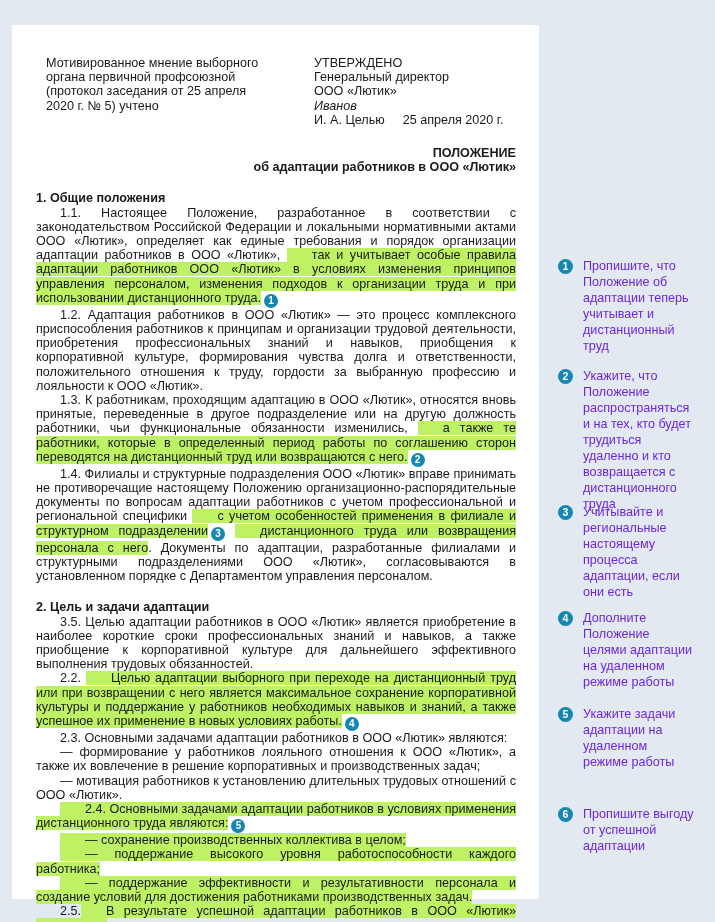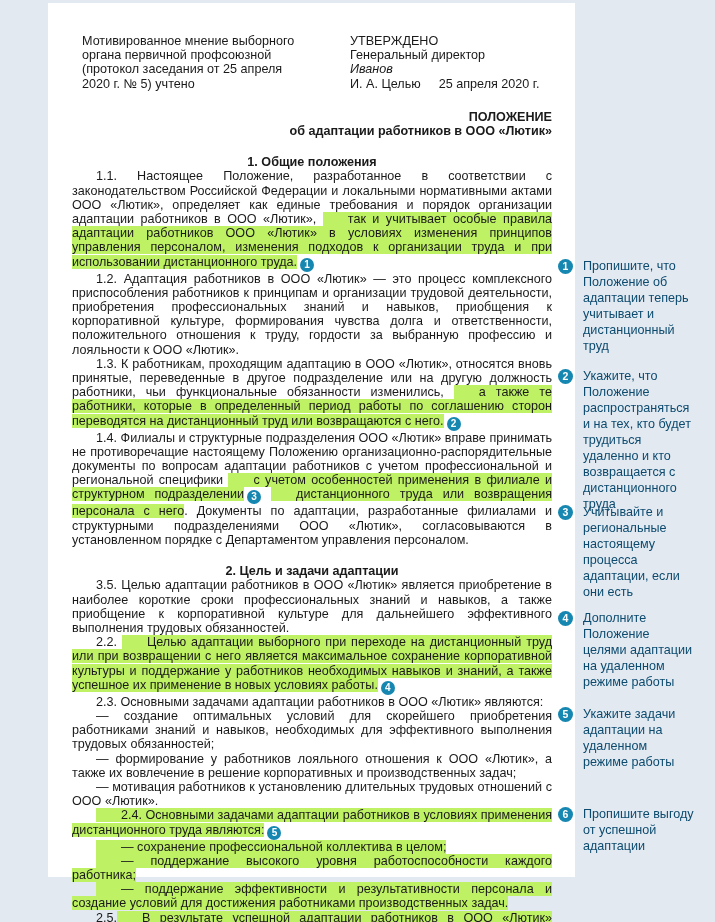--- a/index.html
+++ b/index.html
@@ -6,42 +6,41 @@
   body {
     width: 715px; height: 922px;
     background: #e2e9f1;
     font-family: "Liberation Sans", sans-serif;
     color: #1a1a1a;
     position: relative;
     overflow: hidden;
   }
   .page {
     position: absolute;
-    left: 12px; top: 3px;
+    left: 12px; top: 25px;
     width: 527px; height: 874px;
     background: #ffffff;
-    margin-left: 36px;
   }
   .doc {
     position: absolute;
     left: 24px; top: 31px;
     width: 480px;
     font-size: 12.6px;
     line-height: 14.2px;
   }
   .header-row { display: flex; margin-left: 10px; }
   .header-left { width: 268px; }
   .header-right { flex: 1; }
   .hl { white-space: nowrap; }
   .italic { font-style: italic; }
   .date-gap { display: inline-block; width: 18px; }
   .title {
     text-align: right; font-weight: bold; margin-top: 19px;
   }
-  .section-heading { text-align: center; font-weight: bold; margin-top: 17px; }
+  .section-heading { font-weight: bold; margin-top: 17px; }
   .section-heading.first { margin-top: 17px; }
   p { margin: 0; text-align: justify; }
   .indent { text-indent: 24px; }
   .dash { text-indent: 24px; }
   .hi { background: #bef264; padding-left: 25px; }
   .badge {
     display: inline-block;
     width: 14px; height: 14px; line-height: 14px;
     border-radius: 50%;
     background: #1687b1;
@@ -52,40 +51,41 @@
     vertical-align: -2px;
     margin-left: 3px;
   }
   .sidebar { position: absolute; left: 558px; top: 0; width: 150px; }
   .note {
     position: absolute; left: 0; width: 150px;
     display: flex;
   }
   .note .badge { flex: 0 0 15px; width: 15px; height: 15px; line-height: 15px; margin: 1px 10px 0 0; font-size: 10.5px; }
   .note-text {
-    font-size: 12.6px; line-height: 16px; color: #0c4a6e;
+    font-size: 12.6px; line-height: 16px; color: #6d28d9;
     width: 112px;
   }
 </style>
 </head>
 <body>
 
 <div class="page">
   <div class="doc">
 
     <div class="header-row">
       <div class="header-left">
         <div class="hl">Мотивированное мнение выборного</div>
         <div class="hl">органа первичной профсоюзной</div>
         <div class="hl">(протокол заседания от 25 апреля</div>
         <div class="hl">2020 г. № 5) учтено</div>
       </div>
       <div class="header-right">
         <div class="hl">УТВЕРЖДЕНО</div>
         <div class="hl">Генеральный директор</div>
+        <div class="hl">ООО «Лютик»</div>
         <div class="hl italic">Иванов</div>
         <div class="hl">
           <span>И. А. Целью</span><span class="date-gap"></span><span>25 апреля 2020 г.</span>
         </div>
       </div>
     </div>
 
     <div class="title">
       <div>ПОЛОЖЕНИЕ</div>
       <div>об адаптации работников в ООО «Лютик»</div>
@@ -101,26 +101,25 @@
 
     <p class="indent"><span>1.4. Филиалы и структурные подразделения ООО «Лютик» вправе принимать не противоречащие настоящему Положению организационно-распорядительные документы по вопросам адаптации работников с учетом профессиональной и региональной специфики </span><span class="hi">с учетом особенностей применения в филиале и структурном подразделении</span><span class="badge">3</span> <span class="hi">дистанционного труда или возвращения персонала с него</span><span>. Документы по адаптации, разработанные филиалами и структурными подразделениями ООО «Лютик», согласовываются в установленном порядке с Департаментом управления персоналом.</span></p>
 
     <div class="section-heading">2. Цель и задачи адаптации</div>
 
     <p class="indent">3.5. Целью адаптации работников в ООО «Лютик» является приобретение в наиболее короткие сроки профессиональных знаний и навыков, а также приобщение к корпоративной культуре для дальнейшего эффективного выполнения трудовых обязанностей.</p>
 
     <p class="indent"><span>2.2. </span><span class="hi">Целью адаптации выборного при переходе на дистанционный труд или при возвращении с него является максимальное сохранение корпоративной культуры и поддержание у работников необходимых навыков и знаний, а также успешное их применение в новых условиях работы.</span><span class="badge">4</span></p>
 
     <p class="indent">2.3. Основными задачами адаптации работников в ООО «Лютик» являются:</p>
-    <p class="dash">— создание оптимальных условий для скорейшего приобретения работниками знаний и навыков, необходимых для эффективного выполнения трудовых обязанностей;</p>
     <p class="dash">— формирование у работников лояльного отношения к ООО «Лютик», а также их вовлечение в решение корпоративных и производственных задач;</p>
     <p class="dash">— мотивация работников к установлению длительных трудовых отношений с ООО «Лютик».</p>
 
     <p class="indent"><span class="hi">2.4. Основными задачами адаптации работников в условиях применения дистанционного труда являются:</span><span class="badge">5</span></p>
-    <p class="dash"><span class="hi">— сохранение профессиональной коллектива в целом;</span></p>
+    <p class="dash"><span class="hi">— сохранение производственных коллектива в целом;</span></p>
     <p class="dash"><span class="hi">— поддержание высокого уровня работоспособности каждого работника;</span></p>
     <p class="dash"><span class="hi">— поддержание эффективности и результативности персонала и создание условий для достижения работниками производственных задач.</span></p>
 
     <p class="indent"><span>2.5.</span><span class="hi">В результате успешной адаптации работников в ООО «Лютик» происходит:</span></p>
 
   </div>
 </div>
 
 <div class="sidebar">
   <div class="note" style="top:258px">

